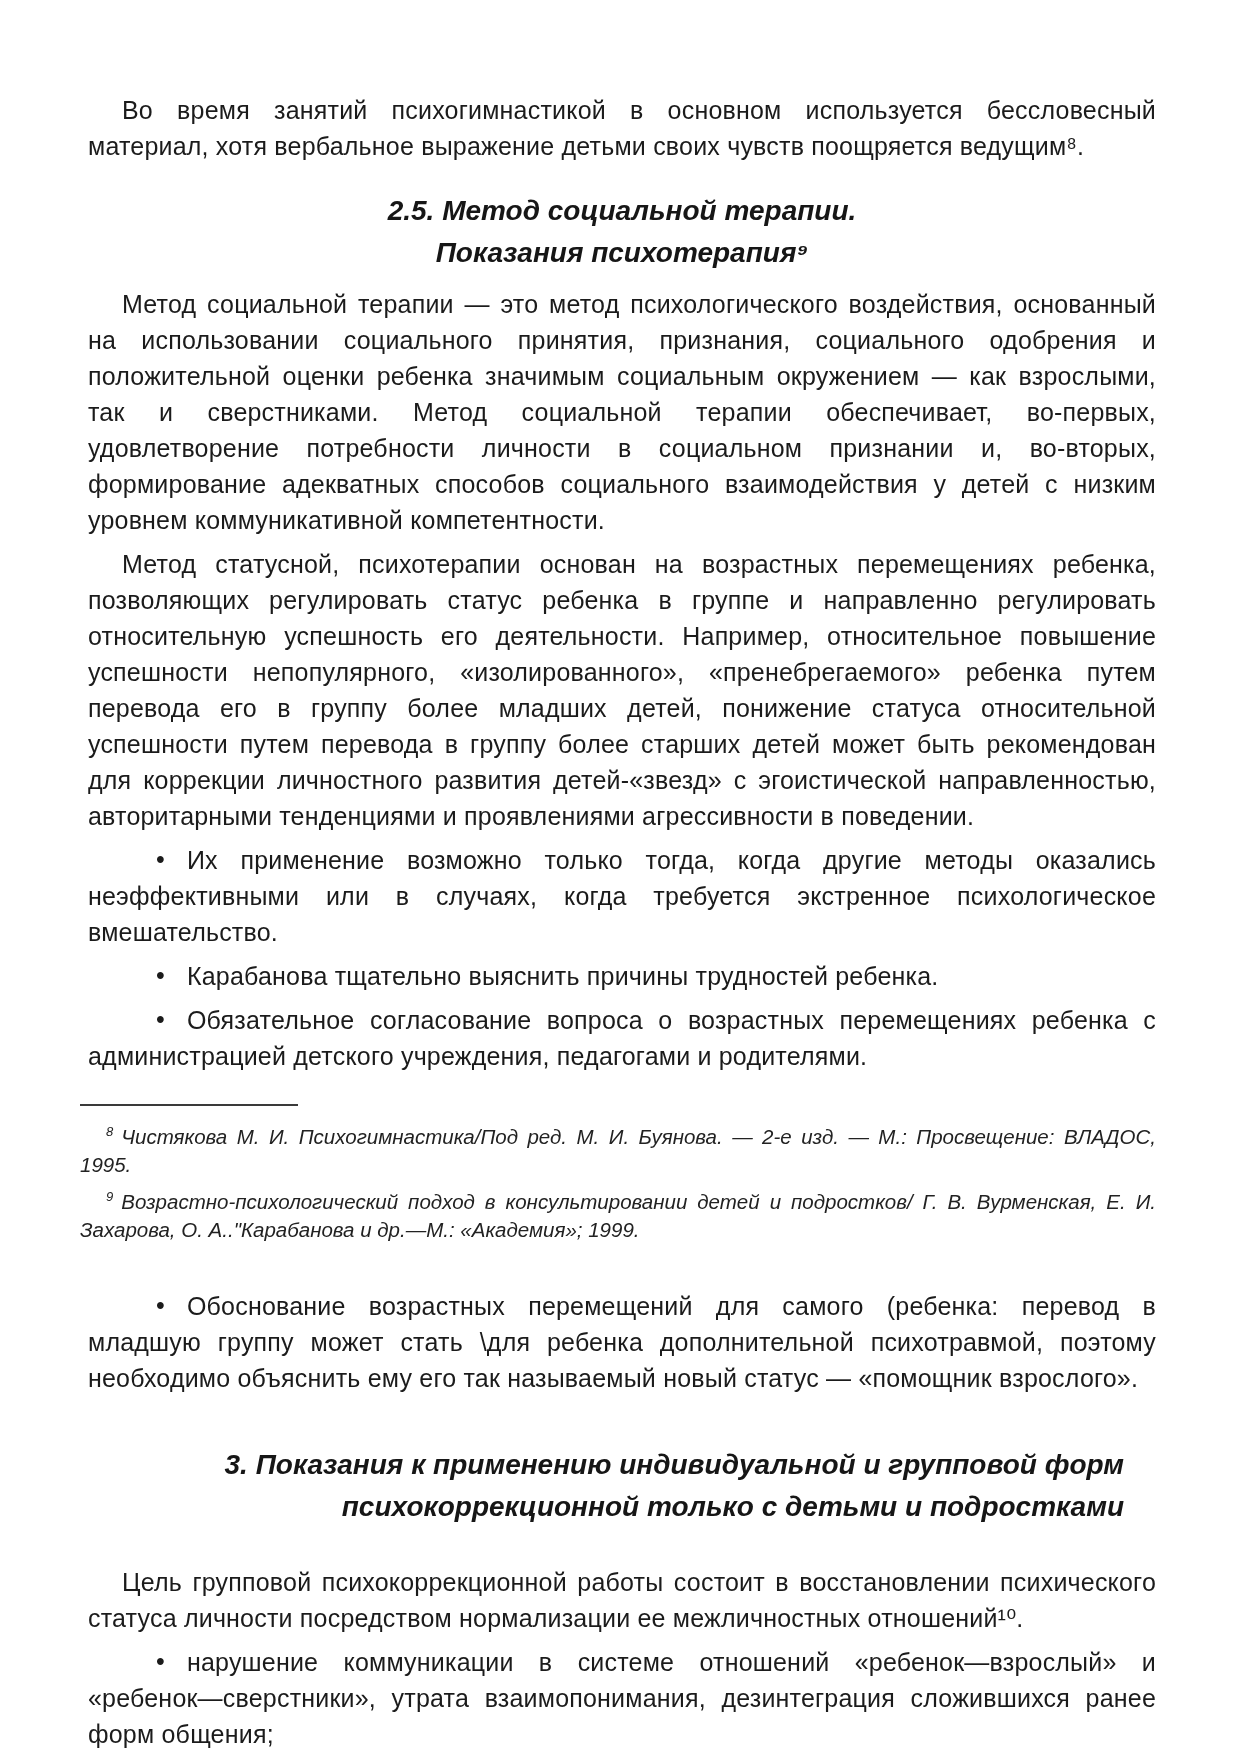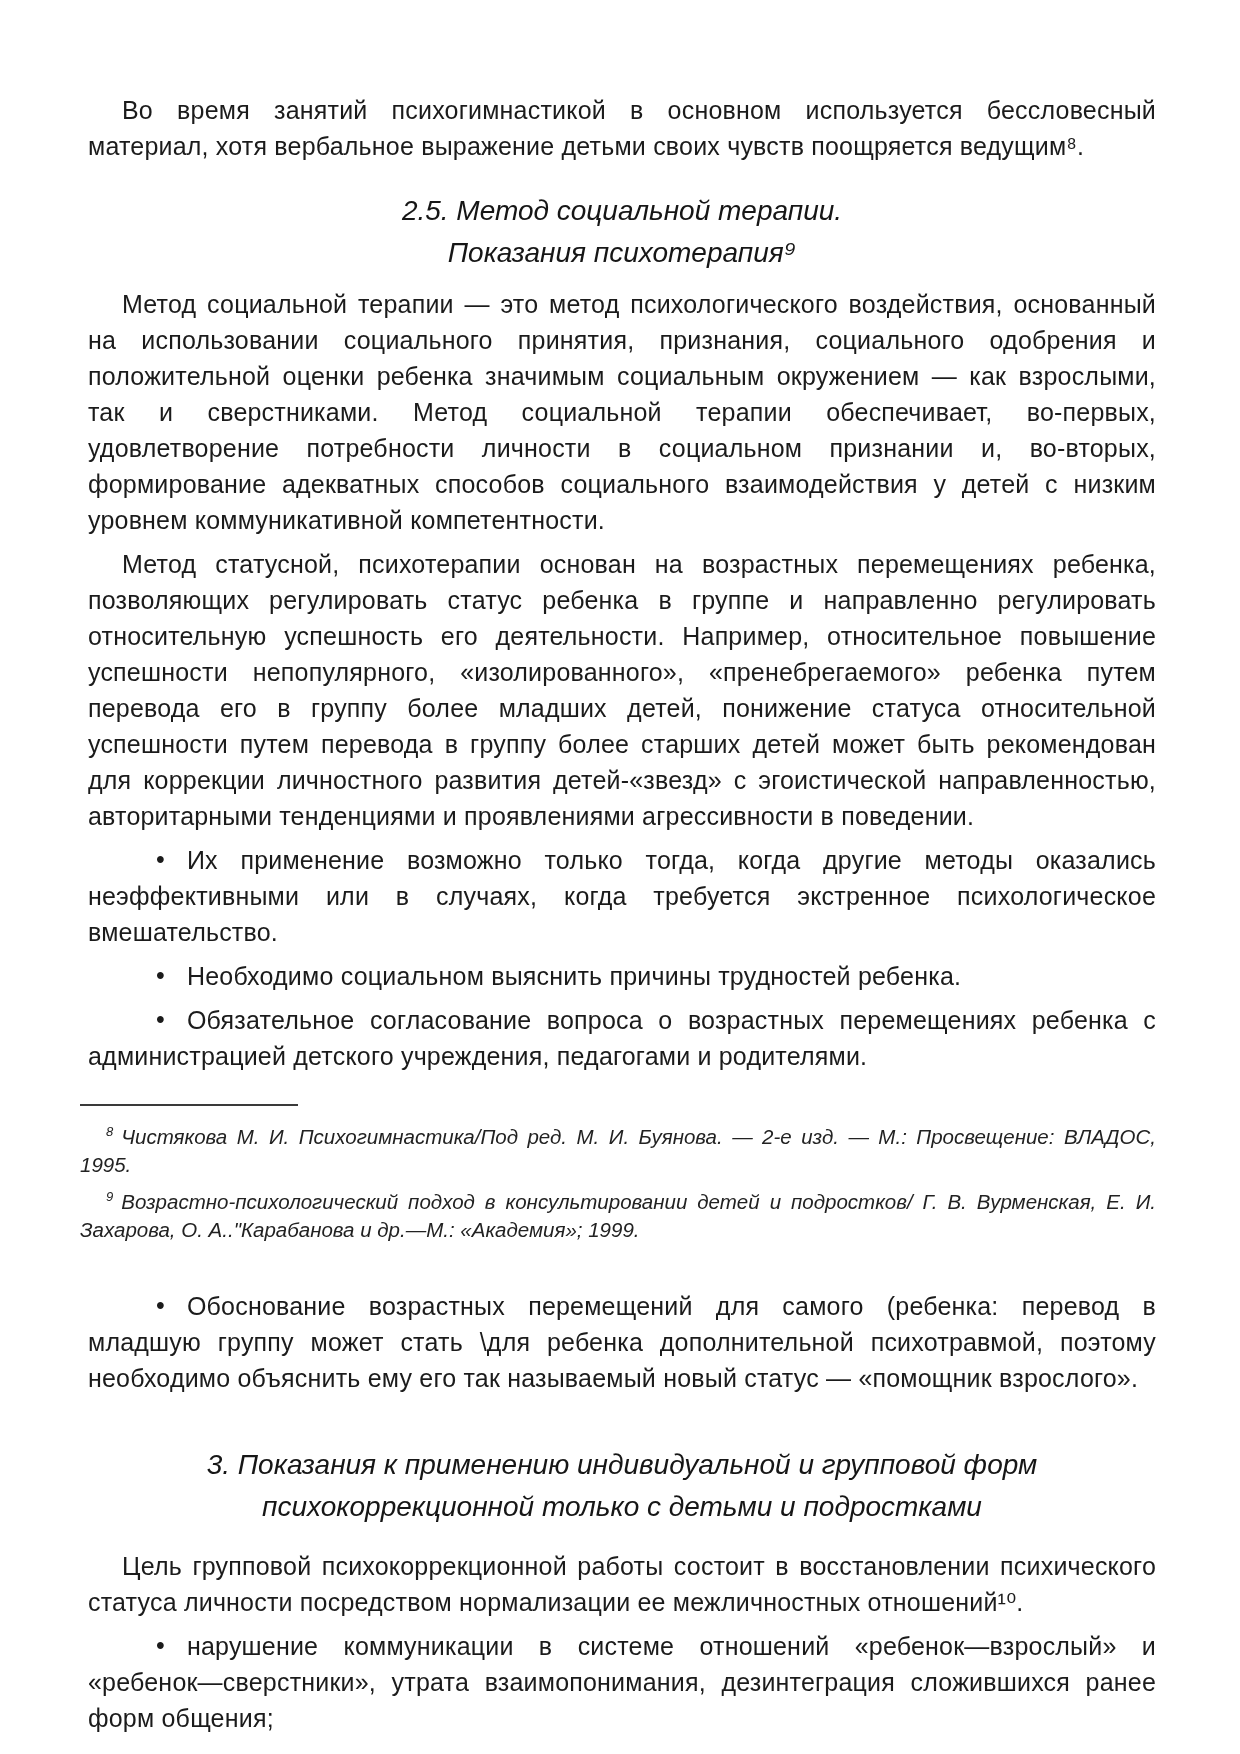--- a/index.html
+++ b/index.html
@@ -32,27 +32,28 @@
     margin-right: 22px;
     transform: translateY(-1px);
   }
   .para.bullet.spaced {
     margin-top: 44px;
   }
   .heading {
     margin: 26px 0 12px 0;
     font-size: 28px;
     line-height: 42px;
-    font-weight: normal;
+    font-weight: bold;
     font-style: italic;
     text-align: center;
     color: #161616;
   }
   .heading.spaced {
-    margin: 48px 40px 20px 40px;
+    margin: 48px 40px 36px 40px;
+    text-align: right;
   }
   .footnote-rule {
     width: 218px;
     border: none;
     border-top: 2px solid #3a3a3a;
     margin: 30px 0 12px 0;
   }
   .footnote {
     margin: 0 8px 4px 0;
     font-size: 20.5px;
@@ -71,21 +72,21 @@
 </head>
 <body>
 
 <div class="page">
   <div id="doc-content">
       <p class="para">Во время занятий психогимнастикой в основном используется бессловесный материал, хотя вербальное выражение детьми своих чувств поощряется ведущим⁸.</p>
       <h2 class="heading"><span>2.5. Метод социальной терапии.</span><br><span>Показания психотерапия⁹</span></h2>
       <p class="para">Метод социальной терапии — это метод психологического воздействия, основанный на использовании социального принятия, признания, социального одобрения и положительной оценки ребенка значимым социальным окружением — как взрослыми, так и сверстниками. Метод социальной терапии обеспечивает, во-первых, удовлетворение потребности личности в социальном признании и, во-вторых, формирование адекватных способов социального взаимодействия у детей с низким уровнем коммуникативной компетентности.</p>
       <p class="para">Метод статусной, психотерапии основан на возрастных перемещениях ребенка, позволяющих регулировать статус ребенка в группе и направленно регулировать относительную успешность его деятельности. Например, относительное повышение успешности непопулярного, «изолированного», «пренебрегаемого» ребенка путем перевода его в группу более младших детей, понижение статуса относительной успешности путем перевода в группу более старших детей может быть рекомендован для коррекции личностного развития  детей-«звезд»  с  эгоистической направленностью, авторитарными тенденциями и проявлениями агрессивности в поведении.</p>
       <p class="para bullet"><span class="dot">•</span><span>Их применение возможно только тогда, когда другие методы оказались неэффективными или в случаях, когда требуется экстренное психологическое вмешательство.</span></p>
-      <p class="para bullet"><span class="dot">•</span><span>Необходимо социальном выяснить причины трудностей ребенка.</span></p>
+      <p class="para bullet"><span class="dot">•</span><span>Карабанова тщательно выяснить причины трудностей ребенка.</span></p>
       <p class="para bullet"><span class="dot">•</span><span>Обязательное согласование вопроса о возрастных перемещениях ребенка с администрацией детского учреждения, педагогами и родителями.</span></p>
       <hr class="footnote-rule">
       <p class="footnote"><sup>8</sup><span>Чистякова М. И. Психогимнастика/Под ред. М. И. Буянова. — 2-е изд. — М.: Просвещение: ВЛАДОС, 1995.</span></p>
       <p class="footnote"><sup>9</sup><span>Возрастно-психологический подход в консультировании детей и подростков/ Г. В. Вурменская, Е. И. Захарова, О. А.."Карабанова и др.—М.: «Академия»; 1999.</span></p>
       <p class="para bullet spaced"><span class="dot">•</span><span>Обоснование возрастных перемещений для самого (ребенка: перевод в младшую группу может стать \для ребенка дополнительной психотравмой, поэтому необходимо объяснить ему его так называемый новый статус — «помощник взрослого».</span></p>
       <h2 class="heading spaced"><span>3.  Показания к применению индивидуальной  и групповой форм</span><br><span>психокоррекционной только с детьми и подростками</span></h2>
       <p class="para">Цель групповой психокоррекционной работы состоит в восстановлении психического статуса личности посредством нормализации ее межличностных отношений¹⁰.</p>
       <p class="para bullet"><span class="dot">•</span><span>нарушение коммуникации в системе отношений «ребенок—взрослый» и «ребенок—сверстники», утрата взаимопонимания, дезинтеграция сложившихся ранее форм общения;</span></p>
     </div>
 </div>

